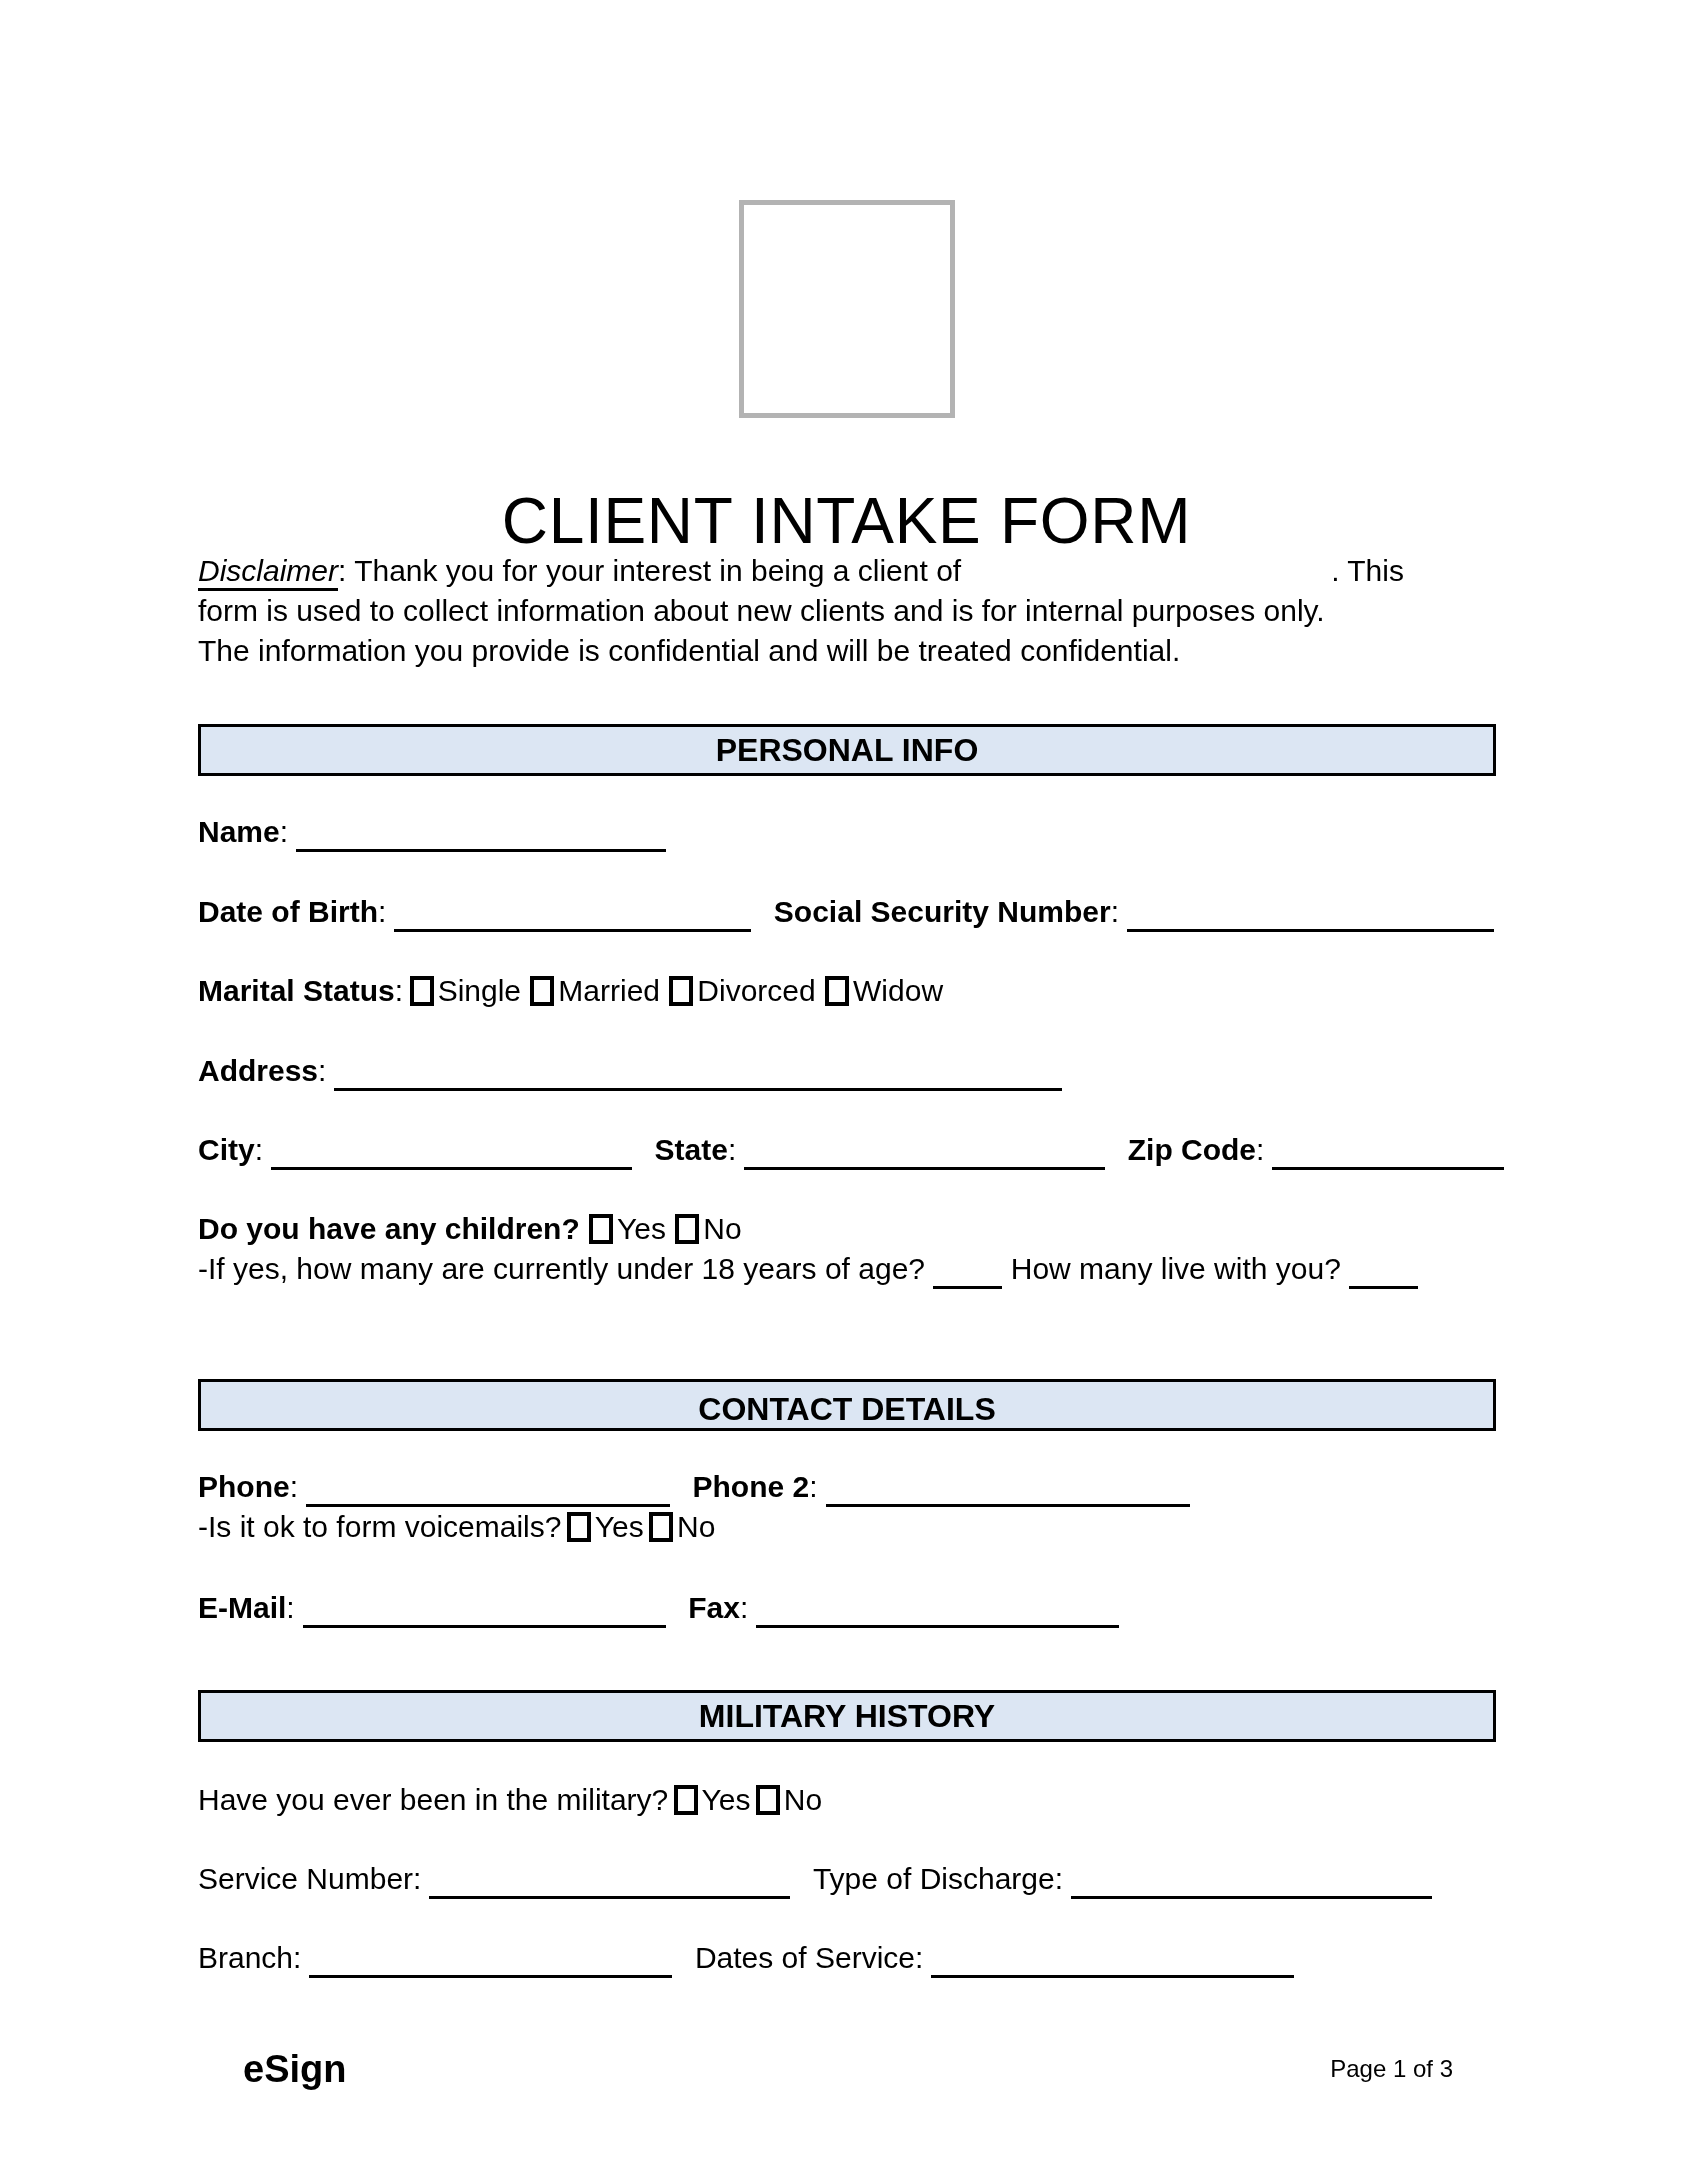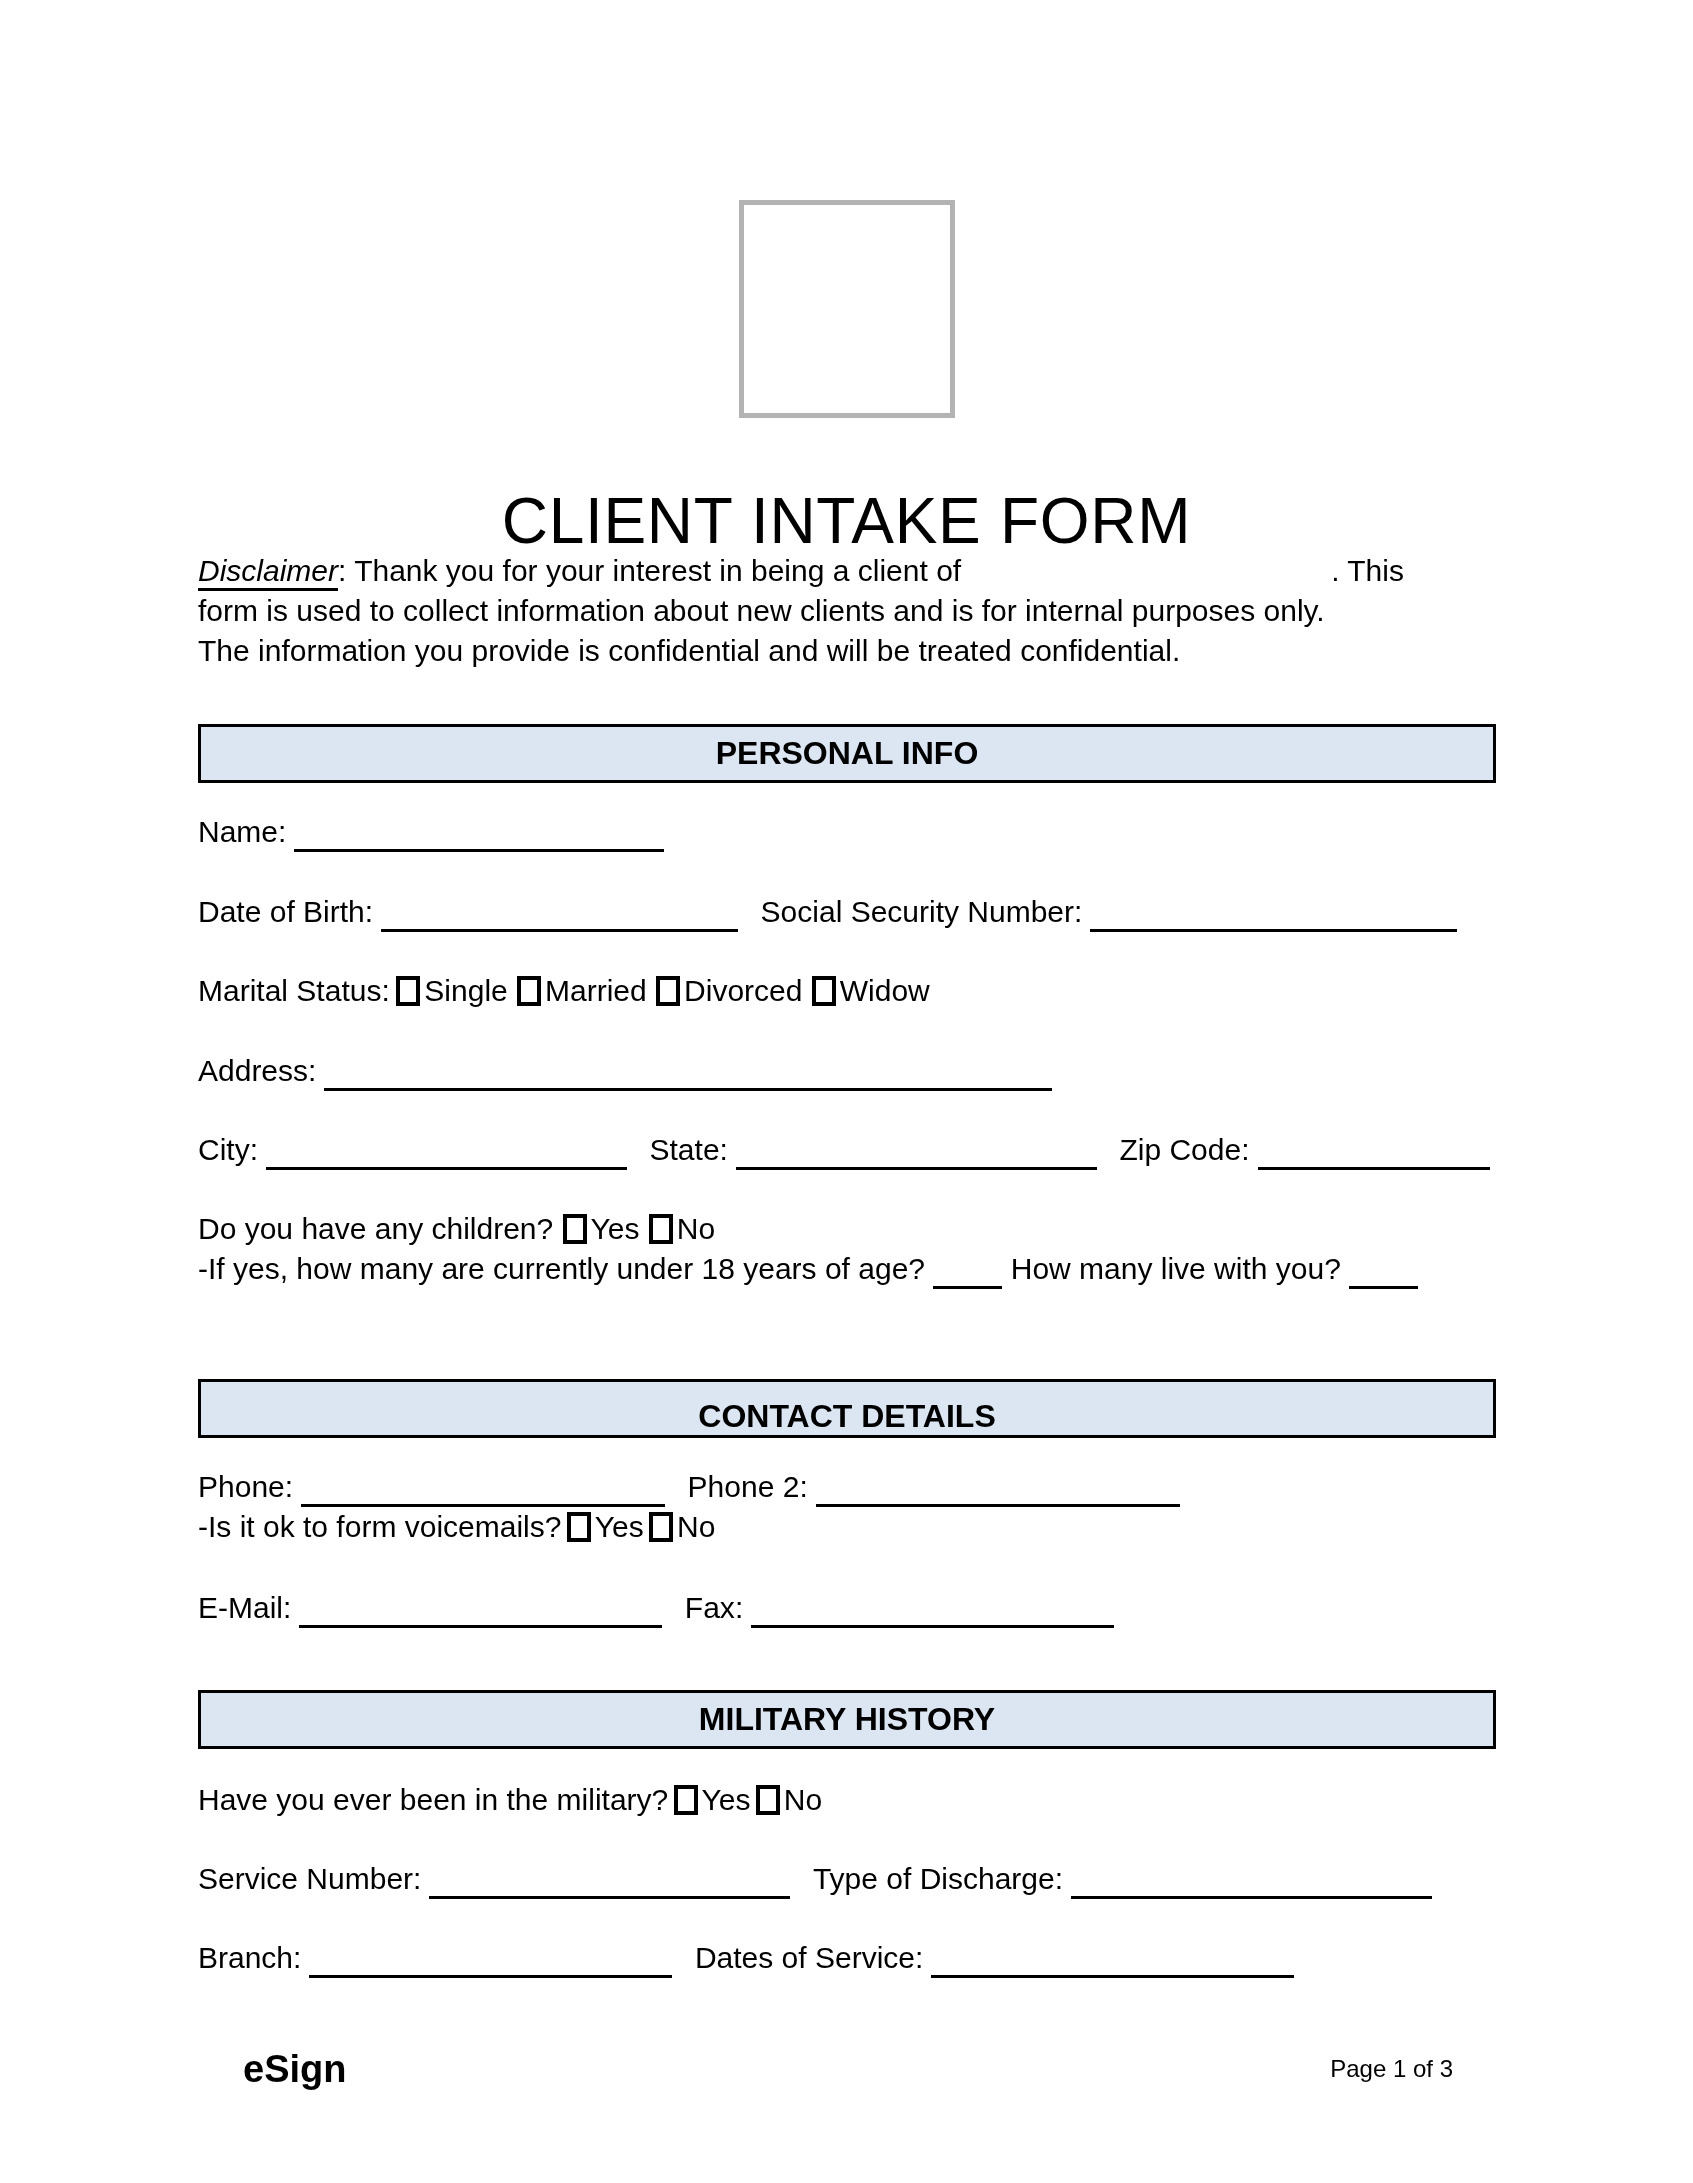--- a/index.html
+++ b/index.html
@@ -60,21 +60,21 @@
   .disc-gap {
     display: inline-block;
     width: 370px;
   }
 
   
   .section-header {
     position: absolute;
     left: 198px;
     width: 1298px;
-    height: 59px;
+    height: 52px;
     box-sizing: border-box;
     border: 3.3px solid #000000;
     background: #dce6f3;
     display: flex;
     align-items: center;
     justify-content: center;
     font-weight: bold;
     font-size: 32px;
   }
   #hdr-personal { top: 724px; }
@@ -82,21 +82,21 @@
   #hdr-military { top: 1690px; }
 
   
   .row {
     position: absolute;
     left: 198px;
     width: 1317px;
     white-space: nowrap;
     line-height: 40px;
   }
-  .b { font-weight: normal; }
+  .b { font-weight: bold; }
   .cl { margin-right: 8px; }
 
   
   .bl {
     display: inline-block;
     height: 30px;
     border-bottom: 3.3px solid #000000;
     vertical-align: text-bottom;
     margin-bottom: -4px;
   }

